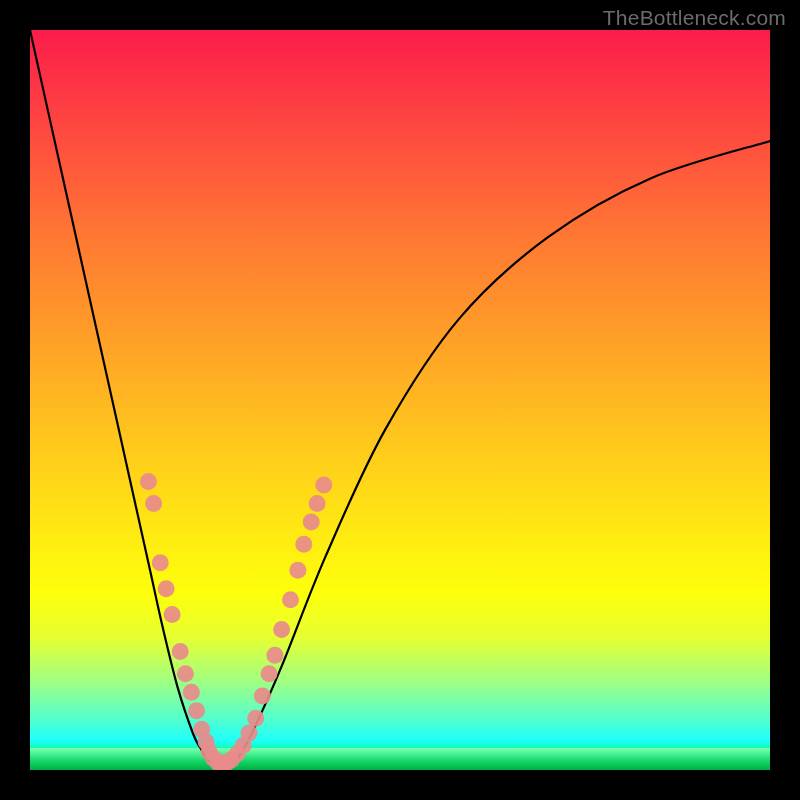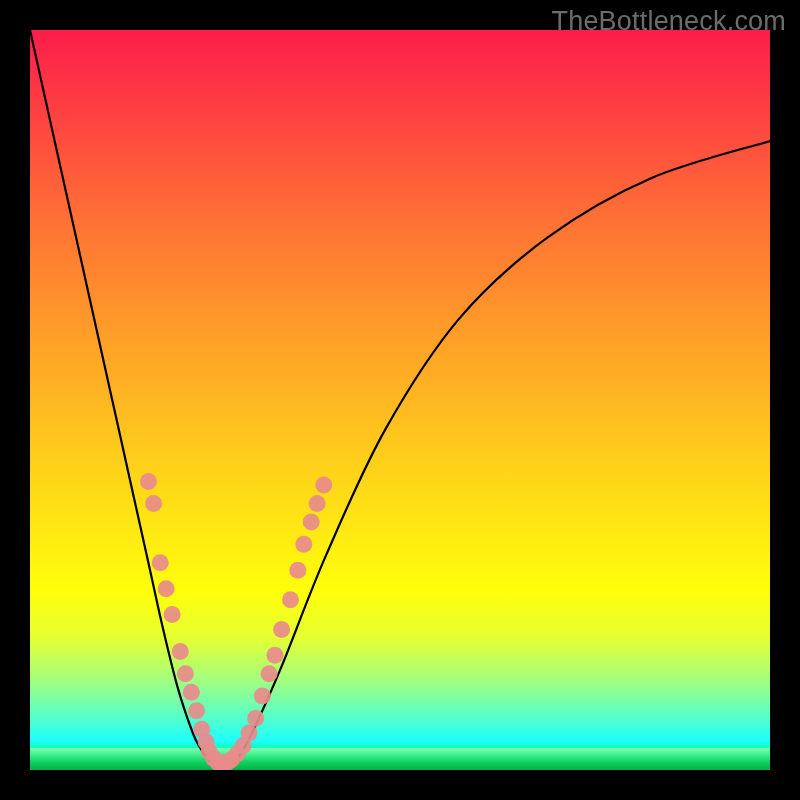--- a/index.html
+++ b/index.html
@@ -56,21 +56,21 @@
     left: 0;
     top: 0;
     width: 740px;
     height: 740px;
   }
   .watermark {
     position: absolute;
     top: 6px;
     right: 14px;
     color: #6c6c6c;
-    font-size: 27px;
+    font-size: 21px;
     font-weight: 400;
     letter-spacing: 0.2px;
     user-select: none;
   }
 </style>
 </head>
 <body>
 
 <div class="chart-container">
   <div class="watermark">TheBottleneck.com</div>

